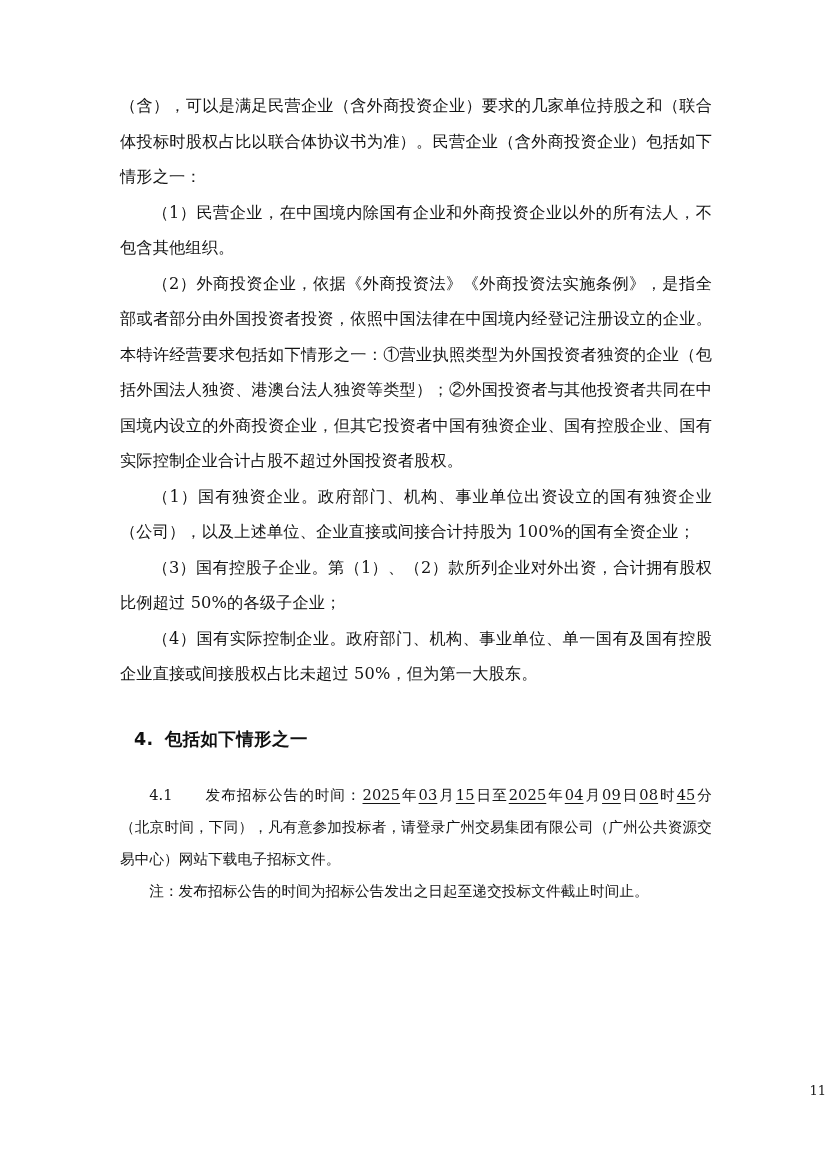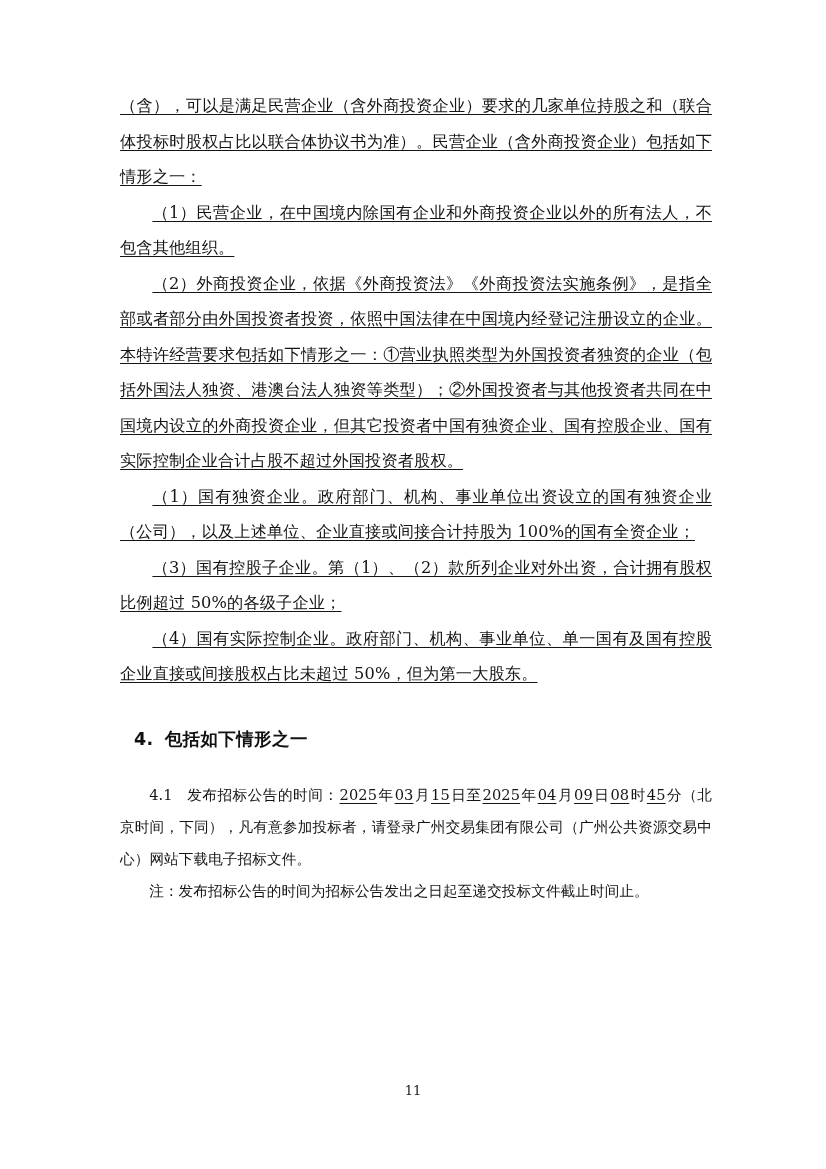--- a/index.html
+++ b/index.html
@@ -31,21 +31,20 @@
     line-height: 35.5px;
     color: #141414;
     text-align: justify;
     text-justify: inter-ideograph;
     margin: 0;
     letter-spacing: 0.15px;
     text-indent: 2em;
     word-break: break-all;
   }
   .para.u {
-    text-decoration: underline;
     text-decoration-thickness: 1px;
     text-underline-offset: 3px;
   }
   .para.noindent {
     text-indent: 0;
   }
   .heading {
     font-family: "DejaVu Sans", "Liberation Sans", sans-serif;
     font-weight: bold;
     font-size: 17.5px;
@@ -64,34 +63,34 @@
   }
   .gap-after-heading {
     height: 22px;
   }
   .para.sec4 {
     font-size: 14.6px;
     line-height: 32px;
     letter-spacing: 0.1px;
   }
   .para.sec4 .label41 {
-    margin-right: 14px;
+    margin-right: 32px;
   }
   .ul-val {
     text-decoration: underline;
     text-decoration-thickness: 1px;
     text-underline-offset: 3px;
     padding: 0 1px;
   }
   .footer {
     position: absolute;
     left: 0;
     top: 1083px;
     width: 826px;
-    text-align: center;
+    text-align: right;
     font-size: 13px;
     color: #222222;
     font-family: "DejaVu Serif", "Liberation Serif", serif;
   }
 </style>
 </head>
 <body>
 
 <div class="page">
 

